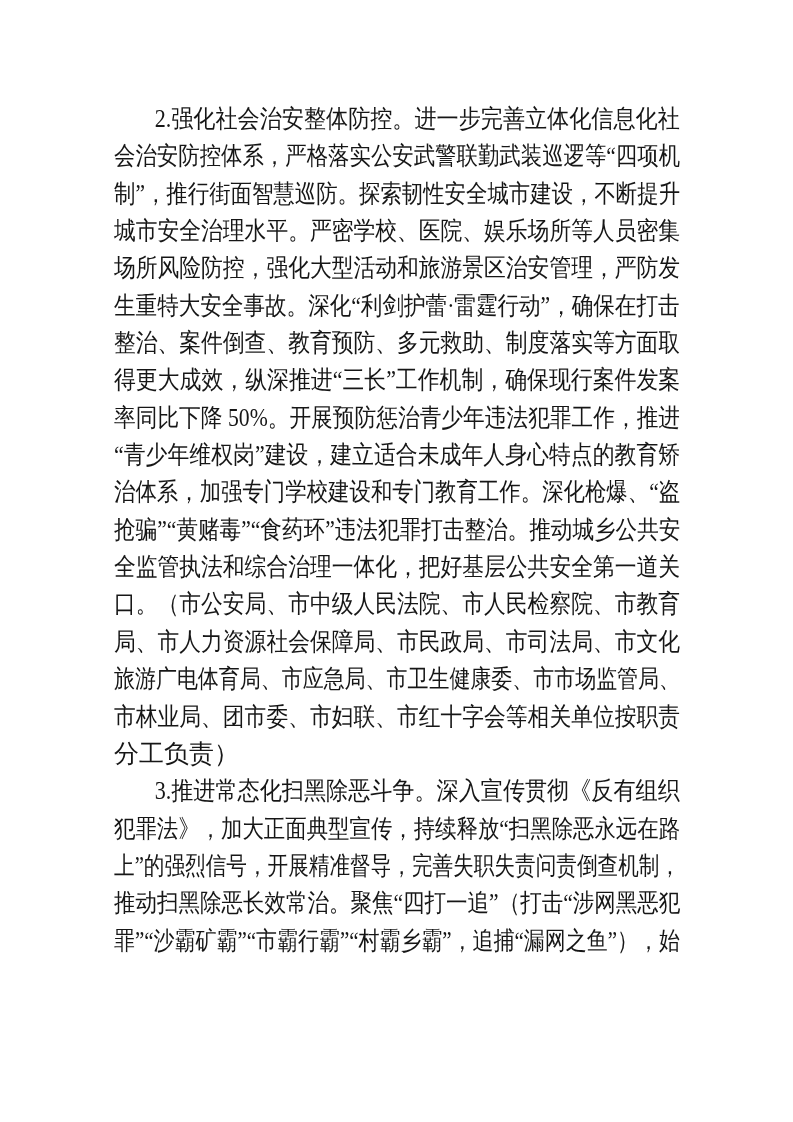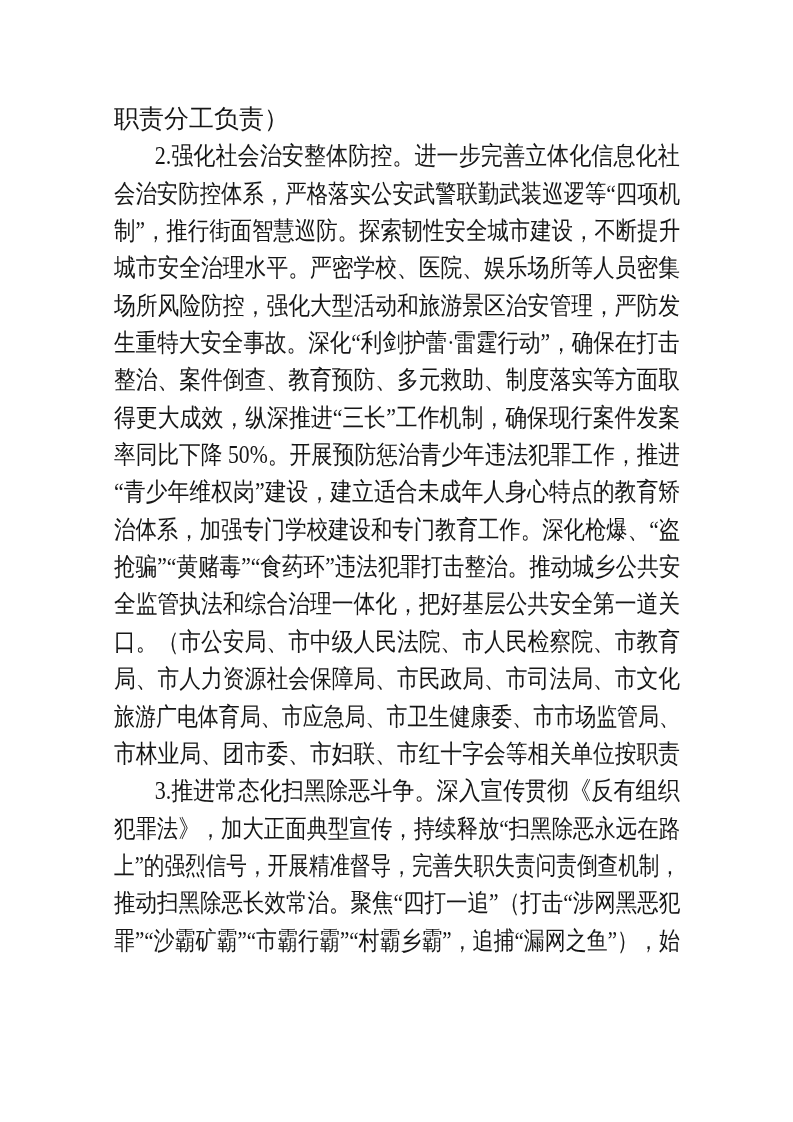--- a/index.html
+++ b/index.html
@@ -36,37 +36,37 @@
   }
   .line.indent {
     text-indent: 46px;
   }
 </style>
 </head>
 <body>
 
 <div class="page">
   <div class="textblock">
-      <div class="line pend">职责分工负责）</div>
       <div class="line indent" style="text-align-last: left; transform-origin: left center; transform: scaleX(0.884375);">2.强化社会治安整体防控。进一步完善立体化信息化社</div>
       <div class="line" style="text-align-last: left; transform-origin: left center; transform: scaleX(0.856278);">会治安防控体系，严格落实公安武警联勤武装巡逻等“四项机</div>
       <div class="line" style="text-align-last: left; transform-origin: left center; transform: scaleX(0.856278);">制”，推行街面智慧巡防。探索韧性安全城市建设，不断提升</div>
       <div class="line" style="text-align-last: left; transform-origin: left center; transform: scaleX(0.870769);">城市安全治理水平。严密学校、医院、娱乐场所等人员密集</div>
       <div class="line" style="text-align-last: left; transform-origin: left center; transform: scaleX(0.870769);">场所风险防控，强化大型活动和旅游景区治安管理，严防发</div>
       <div class="line" style="text-align-last: left; transform-origin: left center; transform: scaleX(0.862805);">生重特大安全事故。深化“利剑护蕾·雷霆行动”，确保在打击</div>
       <div class="line" style="text-align-last: left; transform-origin: left center; transform: scaleX(0.870769);">整治、案件倒查、教育预防、多元救助、制度落实等方面取</div>
       <div class="line" style="text-align-last: left; transform-origin: left center; transform: scaleX(0.874807);">得更大成效，纵深推进“三长”工作机制，确保现行案件发案</div>
       <div class="line" style="text-align-last: left; transform-origin: left center; transform: scaleX(0.868098);">率同比下降 50%。开展预防惩治青少年违法犯罪工作，推进</div>
       <div class="line" style="text-align-last: left; transform-origin: left center; transform: scaleX(0.874807);">“青少年维权岗”建设，建立适合未成年人身心特点的教育矫</div>
       <div class="line" style="text-align-last: left; transform-origin: left center; transform: scaleX(0.856278);">治体系，加强专门学校建设和专门教育工作。深化枪爆、“盗</div>
       <div class="line" style="text-align-last: left; transform-origin: left center; transform: scaleX(0.864122);">抢骗”“黄赌毒”“食药环”违法犯罪打击整治。推动城乡公共安</div>
       <div class="line" style="text-align-last: left; transform-origin: left center; transform: scaleX(0.870769);">全监管执法和综合治理一体化，把好基层公共安全第一道关</div>
       <div class="line" style="text-align-last: left; transform-origin: left center; transform: scaleX(0.870769);">口。（市公安局、市中级人民法院、市人民检察院、市教育</div>
       <div class="line" style="text-align-last: left; transform-origin: left center; transform: scaleX(0.870769);">局、市人力资源社会保障局、市民政局、市司法局、市文化</div>
       <div class="line" style="text-align-last: left; transform-origin: left center; transform: scaleX(0.838519);">旅游广电体育局、市应急局、市卫生健康委、市市场监管局、</div>
       <div class="line" style="text-align-last: left; transform-origin: left center; transform: scaleX(0.870769);">市林业局、团市委、市妇联、市红十字会等相关单位按职责</div>
+      <div class="line pend">分工负责）</div>
       <div class="line indent" style="text-align-last: left; transform-origin: left center; transform: scaleX(0.884375);">3.推进常态化扫黑除恶斗争。深入宣传贯彻《反有组织</div>
       <div class="line" style="text-align-last: left; transform-origin: left center; transform: scaleX(0.856278);">犯罪法》，加大正面典型宣传，持续释放“扫黑除恶永远在路</div>
       <div class="line" style="text-align-last: left; transform-origin: left center; transform: scaleX(0.825073);">上”的强烈信号，开展精准督导，完善失职失责问责倒查机制，</div>
       <div class="line" style="text-align-last: left; transform-origin: left center; transform: scaleX(0.860182);">推动扫黑除恶长效常治。聚焦“四打一追”（打击“涉网黑恶犯</div>
       <div class="line" style="text-align-last: left; transform-origin: left center; transform: scaleX(0.838519);">罪”“沙霸矿霸”“市霸行霸”“村霸乡霸”，追捕“漏网之鱼”），始</div>
     </div>
 </div>
 
 </body></html>

